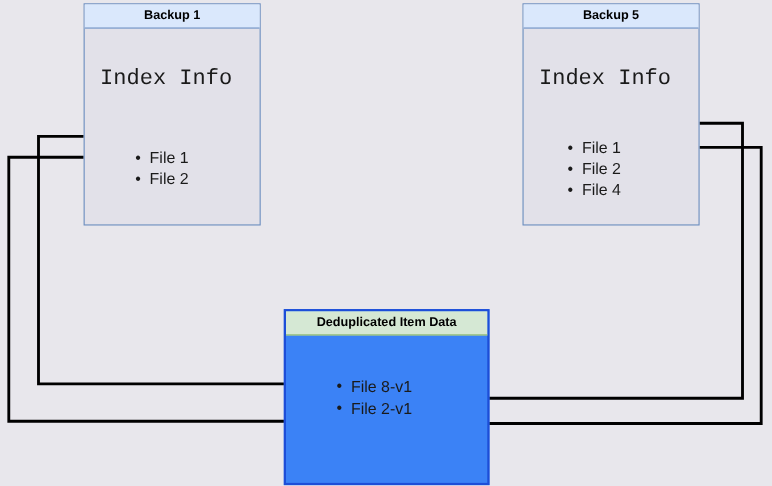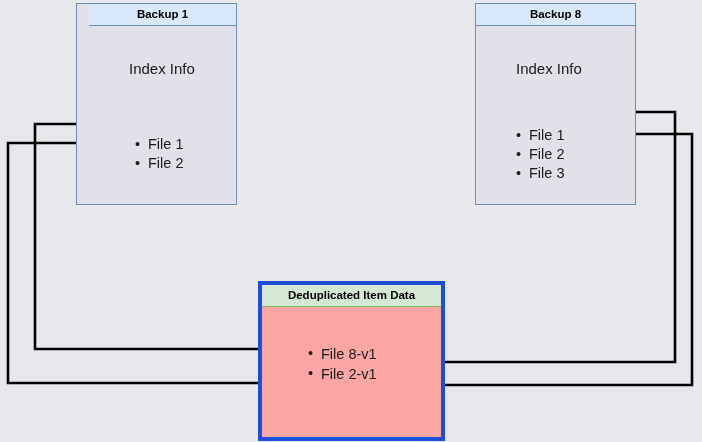--- a/index.html
+++ b/index.html
@@ -37,30 +37,31 @@
     font-size: 11.5px;
     color: #000;
     background: #dae8fc;
     border-bottom: 1px solid #6c8ebf;
   }
   .box .box-body {
     position: relative;
     height: calc(100% - 22px);
   }
   
-  #backup1 { left: 76px; top: 3px; width: 161px; height: 202px; padding-left: 12px; }
+  #backup1 { left: 76px; top: 3px; width: 161px; height: 202px; }
   #backup2 { left: 475px; top: 3px; width: 161px; height: 202px; }
 
   .index-label {
     position: absolute;
-    left: 40px;
+    left: 14px;
     top: 34px;
-    font-size: 15px;
+    font-size: 20px;
     color: #1a1a1a;
     white-space: nowrap;
+    font-family: Liberation Mono, monospace;
   }
   .file-list {
     position: absolute;
     margin: 0;
     padding: 0;
     list-style: none;
   }
   #backup1 .file-list { left: 46px; top: 109px; }
   #backup2 .file-list { left: 40px; top: 100px; }
 
@@ -78,22 +79,22 @@
     position: absolute;
     left: 0;
     top: 0;
     font-size: 14.5px;
     line-height: 19px;
     color: #1a1a1a;
   }
   
   #dedup {
     left: 258px; top: 281px; width: 187px; height: 160px;
-    border: 4px solid #1d4ed8;
-    background: #fca5a5;
+    border: 2px solid #1d4ed8;
+    background: #3b82f6;
   }
   #dedup .box-header {
     background: #d5e8d4;
     border-bottom: 1px solid #82b366;
   }
   #dedup .file-list { left: 46px; top: 37px; }
   #dedup .file-list li { line-height: 20px; height: 20px; }
 
   
   #wires {
@@ -133,27 +134,27 @@
     <div class="box-body">
       <div class="index-label">Index Info</div>
       <ul class="file-list">
         <li>File 1</li>
         <li>File 2</li>
       </ul>
     </div>
   </div>
 
   <div class="box" id="backup2">
-    <div class="box-header">Backup 8</div>
+    <div class="box-header">Backup 5</div>
     <div class="box-body">
       <div class="index-label">Index Info</div>
       <ul class="file-list">
         <li>File 1</li>
         <li>File 2</li>
-        <li>File 3</li>
+        <li>File 4</li>
       </ul>
     </div>
   </div>
 
   <div class="box" id="dedup">
     <div class="box-header">Deduplicated Item Data</div>
     <div class="box-body">
       <ul class="file-list">
         <li>File 8-v1</li>
         <li>File 2-v1</li>

